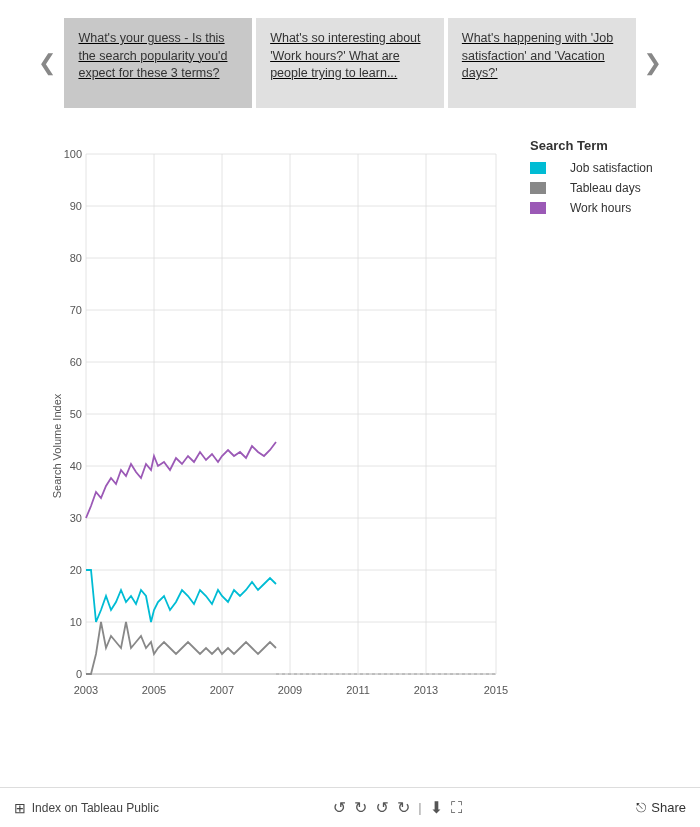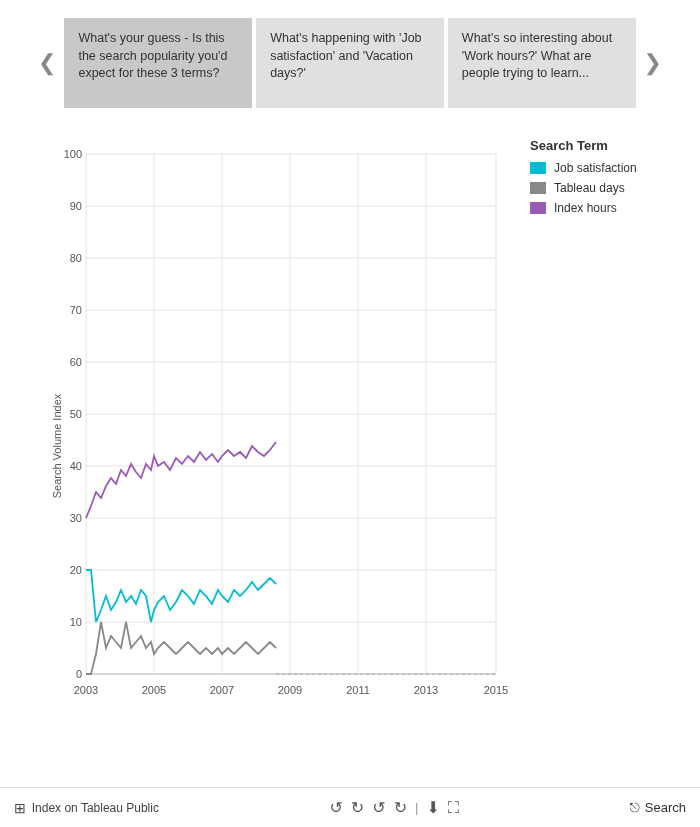--- a/index.html
+++ b/index.html
@@ -27,20 +27,21 @@
       font-size: 22px;
       color: #888;
       cursor: pointer;
       padding: 0 8px;
       user-select: none;
     }
     .carousel-items {
       display: flex;
       flex: 1;
       gap: 4px;
+      text-decoration: underline;
     }
     .carousel-item {
       flex: 1;
       background: #e0e0e0;
       padding: 12px 14px;
       font-size: 12.5px;
       color: #333;
       line-height: 1.4;
       cursor: pointer;
       min-height: 90px;
@@ -66,21 +67,21 @@
     }
     .legend-title {
       font-size: 13px;
       font-weight: bold;
       color: #333;
       margin-bottom: 8px;
     }
     .legend-item {
       display: flex;
       align-items: center;
-      gap: 8px;
+      gap: 24px;
       margin-bottom: 6px;
       font-size: 12px;
       color: #333;
     }
     .legend-color {
       width: 16px;
       height: 12px;
       flex-shrink: 0;
     }
 
@@ -133,24 +134,24 @@
 </head>
 <body>
 
 <div class="carousel">
   <div class="carousel-arrow">❮</div>
   <div class="carousel-items">
     <div class="carousel-item active">
       <span>What's your guess - Is this the search popularity you'd expect for these 3 terms?</span>
     </div>
     <div class="carousel-item">
+      <span>What's so interesting about 'Work hours?' What are people trying to learn...</span>
+    </div>
+    <div class="carousel-item">
       <span>What's happening with 'Job satisfaction' and 'Vacation days?'</span>
-    </div>
-    <div class="carousel-item">
-      <span>What's so interesting about 'Work hours?' What are people trying to learn...</span>
     </div>
   </div>
   <div class="carousel-arrow">❯</div>
 </div>
 
 <div class="chart-area">
 
   <div style="position:absolute;left:2px;top:50%;transform:translateY(-50%) rotate(-90deg);transform-origin:center center;font-size:11px;color:#555;white-space:nowrap;width:110px;text-align:center;">Search Volume Index</div>
 
   <div class="legend">
@@ -158,21 +159,21 @@
     <div class="legend-item">
       <div class="legend-color" style="background:#00bcd4;"></div>
       <span>Job satisfaction</span>
     </div>
     <div class="legend-item">
       <div class="legend-color" style="background:#888888;"></div>
       <span>Tableau days</span>
     </div>
     <div class="legend-item">
       <div class="legend-color" style="background:#9b59b6;"></div>
-      <span>Index hours</span>
+      <span>Work hours</span>
     </div>
   </div>
 
   <svg style="position:absolute;left:36px;top:8px;width:490px;height:600px;" viewBox="0 0 490 600" xmlns="http://www.w3.org/2000/svg">
 
     <g stroke="#ddd" stroke-width="0.8">
 
       <line x1="50" y1="20" x2="460" y2="20"></line>
       <line x1="50" y1="72" x2="460" y2="72"></line>
       <line x1="50" y1="124" x2="460" y2="124"></line>
@@ -354,16 +355,16 @@
     <span class="toolbar-icon">↻</span>
     <span class="toolbar-icon">↺</span>
     <span class="toolbar-icon">↻</span>
     <span style="font-size:13px;color:#999;">|</span>
     <span class="toolbar-icon">⬇</span>
     <span class="toolbar-icon">⛶</span>
   </div>
   <div class="toolbar-right">
     <div class="share-btn">
       <span>⎋</span>
-      <span>Search</span>
+      <span>Share</span>
     </div>
   </div>
 </div>
 
 </body></html>

